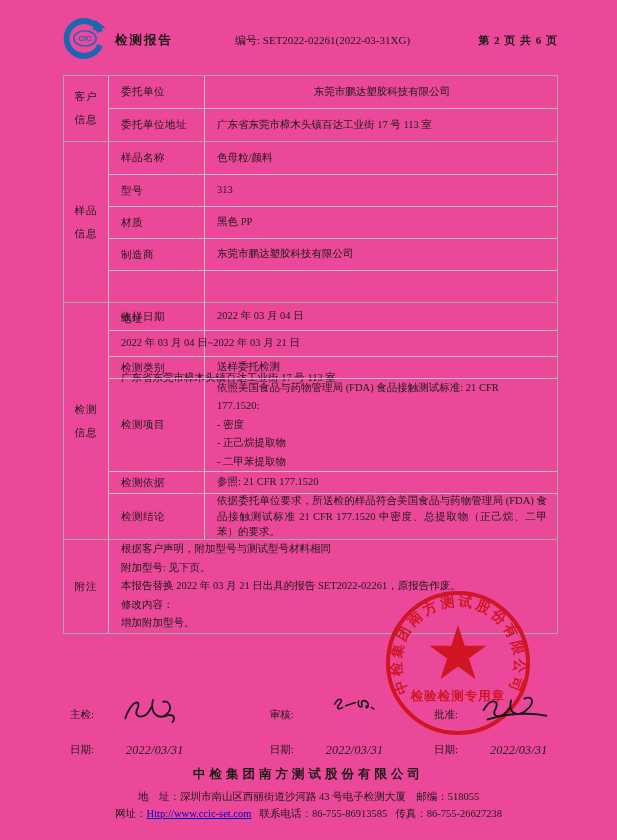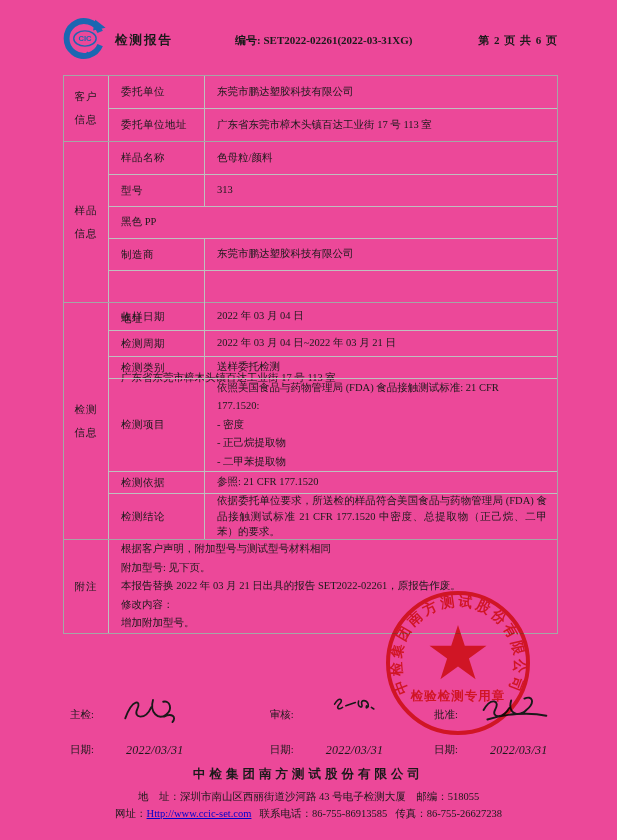--- a/index.html
+++ b/index.html
@@ -8,21 +8,21 @@
     font-family:"Liberation Serif","DejaVu Serif",serif; color:#1a1a1a;
     margin:0 auto; overflow:hidden;
   }
   
   .header{position:absolute; left:63px; top:14px; width:495px; height:52px;}
   .logo{position:absolute; left:0; top:3px; width:43px; height:43px;}
   .logo-stroke{stroke:var(--logo-blue); fill:none;}
   .logo-fill{fill:var(--logo-blue);}
   .logo-text{fill:var(--logo-blue); font-family:"Liberation Sans",sans-serif;}
   .hdr-title{position:absolute; left:52px; top:18px; font-size:12.5px; font-weight:bold; letter-spacing:2px;}
-  .hdr-no{position:absolute; left:172px; top:19px; font-size:11px; font-weight:bold;}
+  .hdr-no{position:absolute; left:172px; top:19px; font-size:11px; font-weight:normal;}
   .hdr-page{position:absolute; right:0; top:19px; font-size:11px; font-weight:bold; letter-spacing:1px;}
   
   .report-table{
     position:absolute; left:63px; top:75px; width:495px;
     border:1.5px solid #a6a6a6; box-sizing:border-box; font-size:10.5px;
   }
   .tsec{display:flex; border-top:1.5px solid #a6a6a6;}
   .tsec:first-child{border-top:none;}
   .cat{
     width:44px; flex:0 0 44px; display:flex; flex-direction:column;
@@ -90,21 +90,21 @@
     <div class="hdr-page">第 2 页 共 6 页</div>
   </div>
 
   <div class="report-table">
       <div class="tsec">
         <div class="cat">
           <div>客户</div>
           <div>信息</div>
         </div>
         <div class="rows">
-          <div class="trow" style="height: 32px;">
+          <div class="trow" style="height: 32px; text-align: center;">
             <div class="lcell">委托单位</div>
             <div class="vcell">
               <div class="vline">东莞市鹏达塑胶科技有限公司</div>
             </div>
           </div>
           <div class="trow" style="height: 33px;">
             <div class="lcell">委托单位地址</div>
             <div class="vcell">
               <div class="vline">广东省东莞市樟木头镇百达工业街 17 号 113 室</div>
             </div>
@@ -123,20 +123,21 @@
               <div class="vline">色母粒/颜料</div>
             </div>
           </div>
           <div class="trow" style="height: 32px;">
             <div class="lcell">型号</div>
             <div class="vcell">
               <div class="vline">313</div>
             </div>
           </div>
           <div class="trow" style="height: 32px;">
+            <div class="lcell">材质</div>
             <div class="vcell">
               <div class="vline">黑色 PP</div>
             </div>
           </div>
           <div class="trow" style="height: 32px;">
             <div class="lcell">制造商</div>
             <div class="vcell">
               <div class="vline">东莞市鹏达塑胶科技有限公司</div>
             </div>
           </div>
@@ -154,21 +155,20 @@
           <div>信息</div>
         </div>
         <div class="rows">
           <div class="trow" style="height: 27px;">
             <div class="lcell">收样日期</div>
             <div class="vcell">
               <div class="vline">2022 年 03 月 04 日</div>
             </div>
           </div>
           <div class="trow" style="height: 26px;">
-            <div class="lcell">检测周期</div>
             <div class="vcell">
               <div class="vline">2022 年 03 月 04 日~2022 年 03 月 21 日</div>
             </div>
           </div>
           <div class="trow" style="height: 22px;">
             <div class="lcell">检测类别</div>
             <div class="vcell">
               <div class="vline">送样委托检测</div>
             </div>
           </div>

